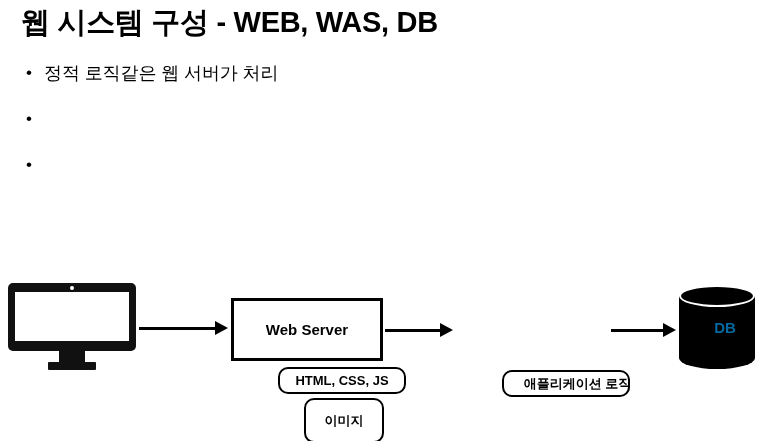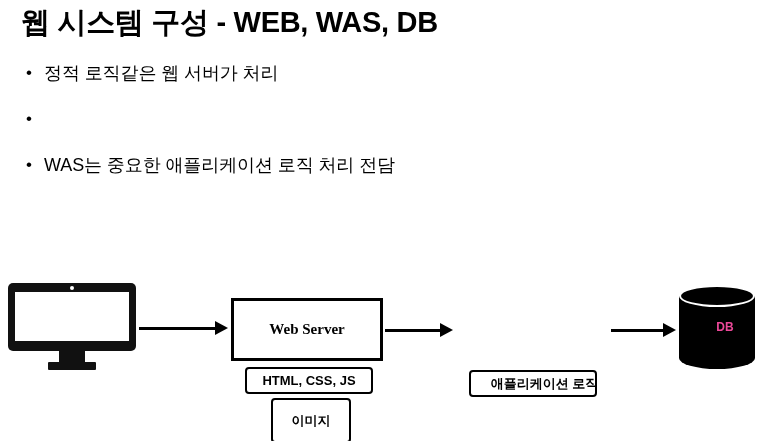--- a/index.html
+++ b/index.html
@@ -123,36 +123,37 @@
     position: absolute;
     background: #ffffff;
     border: 3px solid #000000;
     box-sizing: border-box;
     display: flex;
     align-items: center;
     justify-content: center;
     font-size: 15px;
     font-weight: bold;
   }
-  #node-web  { left: 231px; top: 28px;  width: 152px; height: 63px; font-family: Liberation Serif, serif; }
+  #node-web  { left: 231px; top: 28px;  width: 152px; height: 63px; }
   #node-was  { left: 456px; top: 31px;  width: 152px; height: 63px; }
 
   
   .tag-box {
     position: absolute;
     background: #ffffff;
     border: 2px solid #000000;
-    border-radius: 4px;
+    border-radius: 10px;
     box-sizing: border-box;
     display: flex;
     align-items: center;
     justify-content: center;
     font-size: 13px;
     font-weight: bold;
     white-space: nowrap;
+    margin-left: 33px;
   }
   #tag-static  { left: 245px; top: 97px;  width: 128px; height: 27px; }
   #tag-image   { left: 271px; top: 128px; width: 80px;  height: 45px; }
   #tag-applogic{ left: 469px; top: 100px; width: 128px; height: 27px; padding-left: 23px; }
 
   
   .db {
     position: absolute;
     left: 679px;
     top: 15px;
@@ -189,22 +190,22 @@
   }
   .db-label {
     position: absolute;
     left: 0;
     top: 0;
     width: 92px;
     height: 84px;
     display: flex;
     align-items: center;
     justify-content: center;
-    color: #ec4899;
-    font-size: 12px;
+    color: #0369a1;
+    font-size: 15px;
     font-weight: bold;
     z-index: 3;
   }
 
   
   .arrow {
     position: absolute;
     height: 18px;
   }
   .arrow-shaft {
@@ -246,21 +247,20 @@
     <span class="bullet-dot">•</span>
     <span class="bullet-text">정적 로직같은 웹 서버가 처리</span>
   </div>
 
   <div class="bullet-row">
     <span class="bullet-dot">•</span>
   </div>
 
   <div class="bullet-row">
     <span class="bullet-dot">•</span>
-    <span class="bullet-text">WAS는 중요한 애플리케이션 로직 처리 전담</span>
   </div>
 
 </div>
 
 <div class="diagram">
 
   <div class="monitor">
     <div class="monitor-bezel">
       <div class="monitor-cam"></div>
       <div class="monitor-screen"></div>

